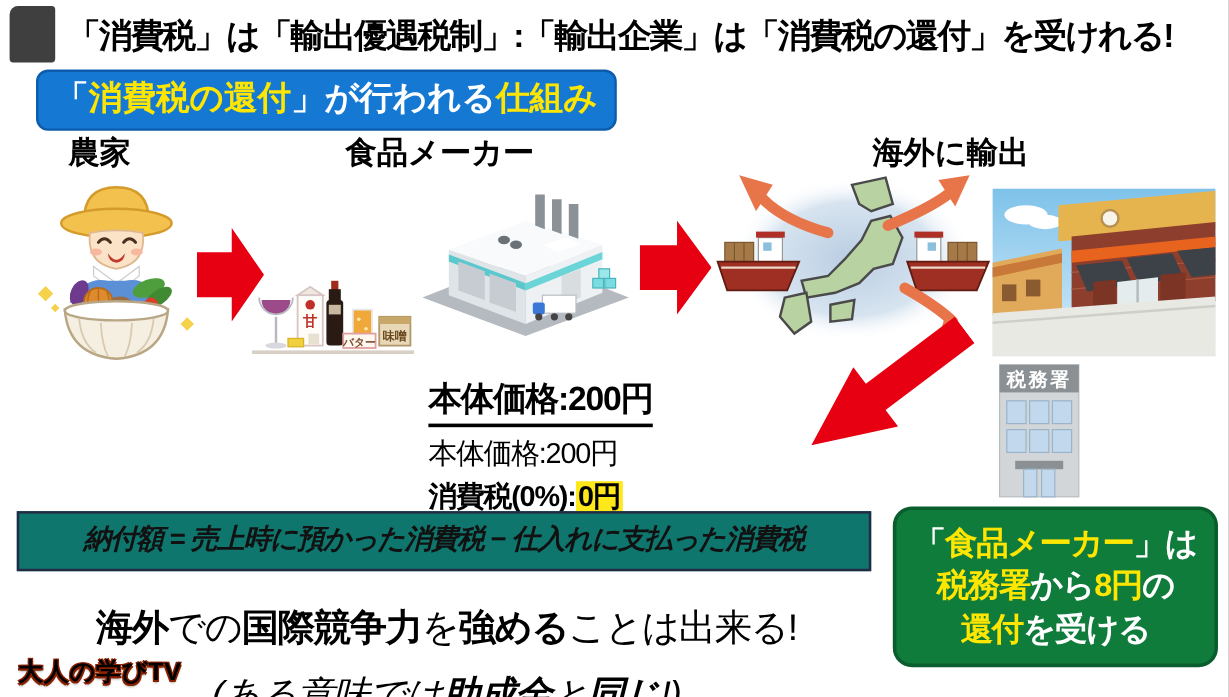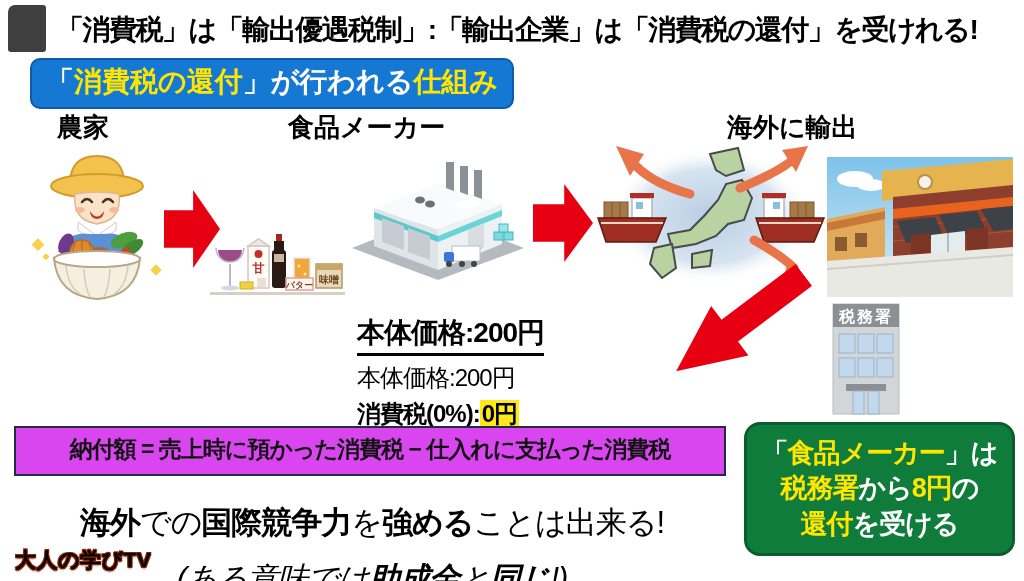--- a/index.html
+++ b/index.html
@@ -33,21 +33,21 @@
     transform:rotate(-37deg);}
   
   .price-block{color:#000;}
   #price-left{left:40px;top:314px;}
   #price-right{left:357px;top:314px;}
   .price-heading{font-size:28px;font-weight:900;border-bottom:3px solid #000;padding-bottom:1px;display:inline-block;letter-spacing:-1px;}
   .price-line{font-size:24px;margin-top:6px;letter-spacing:-1px;}
   .price-tax{font-size:24px;font-weight:900;margin-top:4px;letter-spacing:-1px;}
   .hl{background:#ffe81a;padding:0 2px;}
   
-  #formula-box{left:14px;top:426px;width:712px;box-sizing:border-box;border:2px solid #222b44;background:#d946ef;text-align:center;padding:6px 4px 9px;}
+  #formula-box{left:14px;top:426px;width:712px;box-sizing:border-box;border:2px solid #222b44;background:#0f766e;text-align:center;padding:6px 4px 9px;font-style:italic;}
   #formula-line1{font-size:23px;font-weight:900;letter-spacing:-1px;}
   #formula-line2{font-size:25px;font-weight:900;margin-top:3px;letter-spacing:-1px;}
   
   #refund-box{left:744px;top:422px;width:271px;height:134px;box-sizing:border-box;background:#0f7c3c;border:3px solid #0a5e2e;border-radius:16px;
     display:flex;flex-direction:column;justify-content:center;align-items:center;text-align:right;
     font-size:27px;font-weight:900;line-height:1.3;letter-spacing:-1px;}
   
   #conclusion{left:62px;top:502px;width:620px;text-align:center;color:#000;}
   .concl-line{font-size:31px;letter-spacing:-1px;}
   .concl-line + .concl-line{margin-top:14px;font-style:italic;}

